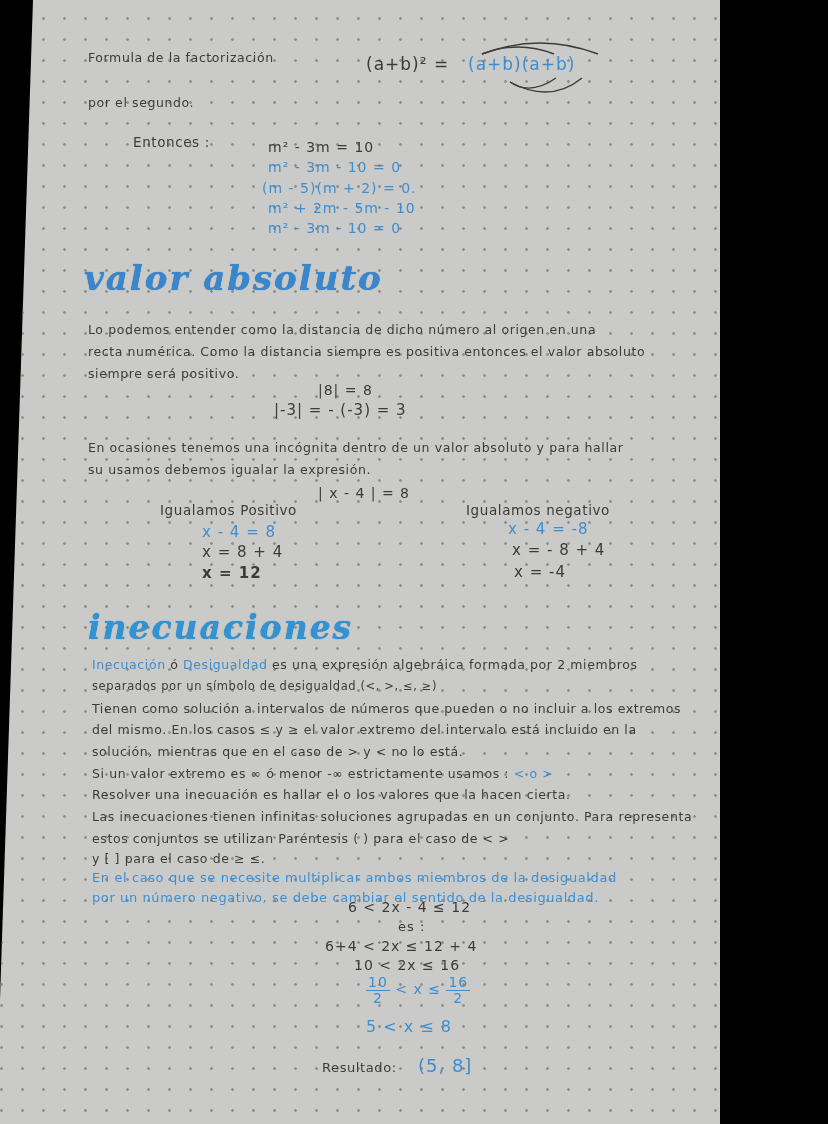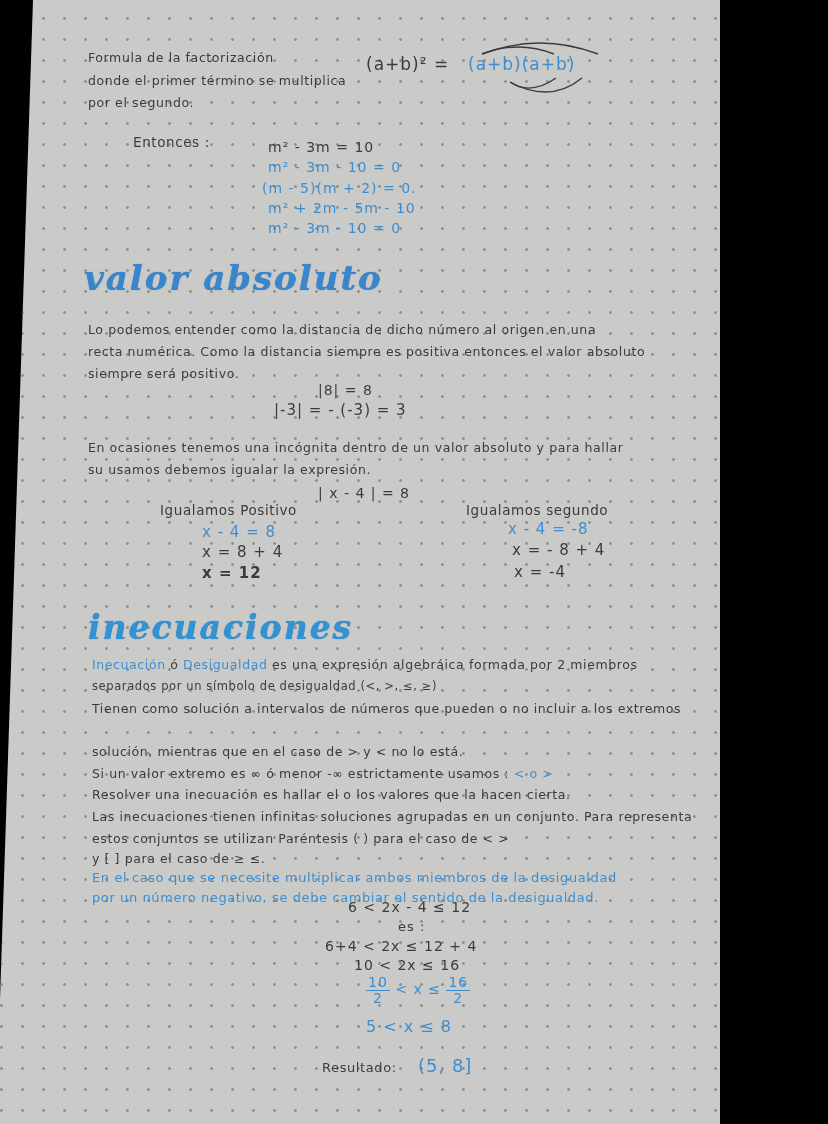--- a/index.html
+++ b/index.html
@@ -33,21 +33,20 @@
     .frac .num { display: block; border-bottom: 1.5px solid #3d8ed0; padding: 0 2px; }
     .frac .den { display: block; }
     svg.arrows { position: absolute; overflow: visible; }
   </style>
 </head>
 <body>
 
 <div class="page">
 
   <div class="t ink" style="left:88px;top:50px;">Formula de la factorización</div>
-  <div class="t ink" style="left:88px;top:73px;">donde el primer término se multiplica</div>
   <div class="t ink" style="left:88px;top:95px;">por el segundo.</div>
   <div class="t ink m" style="left:366px;top:54px;font-size:17px;">(a+b)² =</div>
   <div class="t blue m" style="left:468px;top:54px;font-size:17px;">(a+b)(a+b)</div>
   <svg class="arrows" style="left:470px;top:38px;" width="140" height="60">
     <path d="M12 16 Q70 -6 128 16" fill="none" stroke="#3b3b3b" stroke-width="1.4"></path>
     <path d="M12 16 Q48 2 84 16" fill="none" stroke="#3b3b3b" stroke-width="1.4"></path>
     <path d="M40 44 Q60 58 86 40" fill="none" stroke="#3b3b3b" stroke-width="1.4"></path>
     <path d="M40 44 Q80 66 112 40" fill="none" stroke="#3b3b3b" stroke-width="1.4"></path>
   </svg>
 
@@ -67,35 +66,36 @@
 
   <div class="t ink" style="left:88px;top:440px;">En ocasiones tenemos una incógnita dentro de un valor absoluto y para hallar</div>
   <div class="t ink" style="left:88px;top:462px;">su usamos debemos igualar la expresión.</div>
   <div class="t ink m" style="left:318px;top:485px;">| x - 4 | = 8</div>
 
   <div class="t ink" style="left:160px;top:502px;font-size:13.5px;">Igualamos Positivo</div>
   <div class="t blue m" style="left:202px;top:523px;font-size:15px;">x - 4 = 8</div>
   <div class="t ink m" style="left:202px;top:543px;font-size:15px;">x = 8 + 4</div>
   <div class="t ink m" style="left:202px;top:564px;font-size:15px;font-weight:bold;">x = 12</div>
 
-  <div class="t ink" style="left:466px;top:502px;font-size:13.5px;">Igualamos segundo</div>
+  <div class="t ink" style="left:466px;top:502px;font-size:13.5px;">Igualamos negativo</div>
   <div class="t blue m" style="left:508px;top:520px;font-size:15px;">x - 4 = -8</div>
   <div class="t ink m" style="left:512px;top:541px;font-size:15px;">x = - 8 + 4</div>
   <div class="t ink m" style="left:514px;top:563px;font-size:15px;">x = -4</div>
 
   <div class="title" style="left:88px;top:608px;font-size:33px;color:#2f93d4;">inecuaciones</div>
 
   <div class="t" style="left:92px;top:657px;">
     <span class="blue">Inecuación</span>
     <span class="ink">ó</span>
     <span class="blue">Desigualdad</span>
     <span class="ink">es una expresión algebráica formada por 2 miembros</span>
   </div>
   <div class="t ink" style="left:92px;top:679px;font-size:11.5px;">separados por un símbolo de desigualdad (&lt;, &gt;, ≤, ≥)</div>
   <div class="t ink" style="left:92px;top:701px;">Tienen como solución a intervalos de números que pueden o no incluir a los extremos</div>
+  <div class="t ink" style="left:92px;top:722px;">del mismo. En los casos ≤ y ≥ el valor extremo del intervalo está incluido en la</div>
   <div class="t ink" style="left:92px;top:744px;">solución, mientras que en el caso de &gt; y &lt; no lo está.</div>
   <div class="t" style="left:92px;top:766px;">
     <span class="ink">Si un valor extremo es ∞ ó menor -∞ estrictamente usamos :</span>
     <span class="blue">&lt; o &gt;</span>
   </div>
   <div class="t ink" style="left:92px;top:787px;">Resolver una inecuación es hallar el o los valores que la hacen cierta.</div>
   <div class="t ink" style="left:92px;top:809px;">Las inecuaciones tienen infinitas soluciones agrupadas en un conjunto. Para representa</div>
   <div class="t ink" style="left:92px;top:831px;">estos conjuntos se utilizan Paréntesis ( ) para el caso de &lt; &gt;</div>
   <div class="t ink" style="left:92px;top:851px;">y [ ] para el caso de ≥ ≤.</div>
   <div class="t blue" style="left:92px;top:870px;font-size:13px;">En el caso que se necesite multiplicar ambos miembros de la desigualdad</div>

